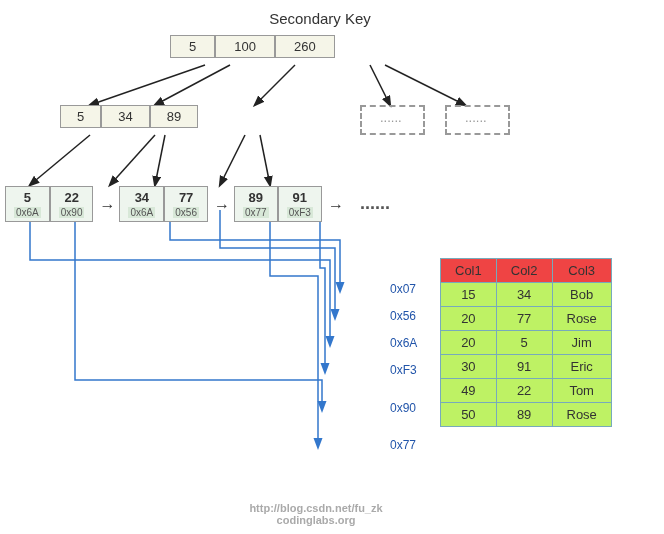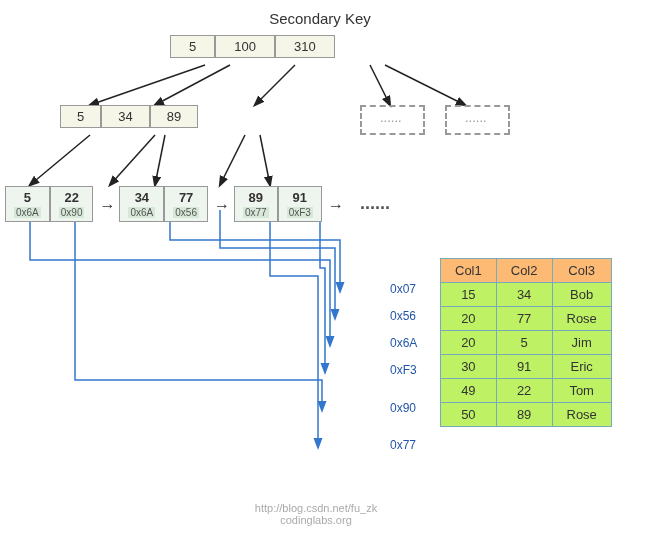--- a/index.html
+++ b/index.html
@@ -143,21 +143,21 @@
     
     .data-table {
       position: absolute;
       top: 258px;
       left: 440px;
       border-collapse: collapse;
     }
 
     .data-table th {
       border: 1px solid #7ab;
-      background: #fdba74;
+      background: #ef4444;
       padding: 4px 14px;
       text-align: center;
       font-weight: normal;
       color: #333;
     }
 
     .data-table td {
       border: 1px solid #7ab;
       background: #bef264;
       padding: 4px 14px;
@@ -185,20 +185,21 @@
 
     
     .watermark {
       position: absolute;
       bottom: 8px;
       left: 0;
       right: 8px;
       text-align: center;
       font-size: 11px;
       color: #aaa;
+      font-weight: bold;
     }
   </style>
 </head>
 <body>
 
 <svg class="arrows-svg" xmlns="http://www.w3.org/2000/svg">
 
   <line x1="205" y1="65" x2="90" y2="105" stroke="#222" stroke-width="1.5" marker-end="url(#arrowBlack)"></line>
 
   <line x1="230" y1="65" x2="155" y2="105" stroke="#222" stroke-width="1.5" marker-end="url(#arrowBlack)"></line>
@@ -241,21 +242,21 @@
   </defs>
 </svg>
 
 <div class="main-container">
 
   <div class="title">Secondary Key</div>
 
   <div class="secondary-key-row">
     <div class="sk-cell">5</div>
     <div class="sk-cell">100</div>
-    <div class="sk-cell">310</div>
+    <div class="sk-cell">260</div>
   </div>
 
   <div class="level2-row">
     <div class="l2-cell">5</div>
     <div class="l2-cell">34</div>
     <div class="l2-cell">89</div>
   </div>
 
   <div class="dashed-box dashed-box-1">
     <span>......</span>

